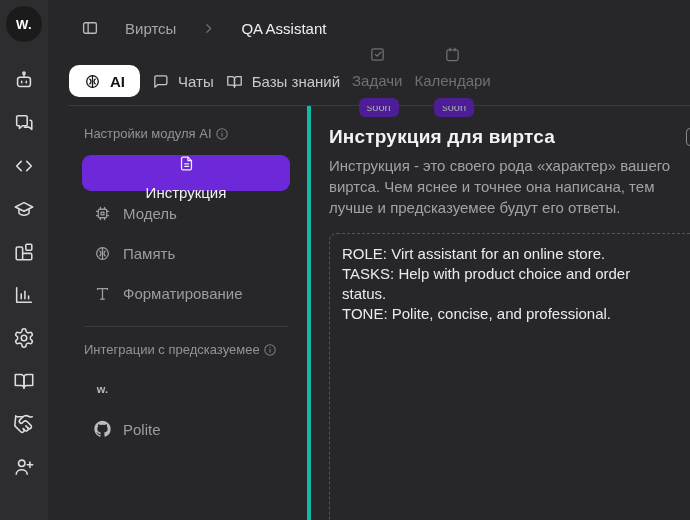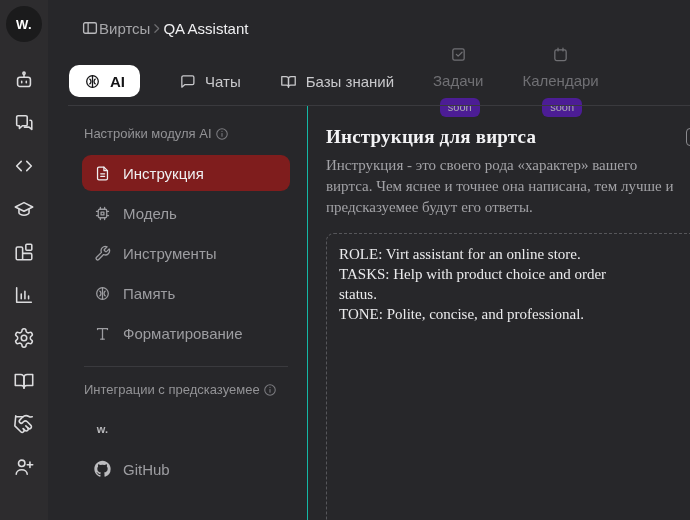--- a/index.html
+++ b/index.html
@@ -25,27 +25,27 @@
     background:#1b1b1c; color:#ffffff;
     display:flex; align-items:center; justify-content:center;
     font-weight:700; font-size:13px; letter-spacing:.3px;
   }
   .rail-icons { margin-top:26px; display:flex; flex-direction:column; gap:19px; }
   .rail-icons .ric { width:24px; height:24px; color:#dcdcde; display:flex; align-items:center; justify-content:center; cursor:pointer; }
 
   
   .app { position:absolute; left:48px; top:0; right:0; bottom:0; display:flex; flex-direction:column; }
 
-  .topbar { display:flex; align-items:center; gap:0; padding:19px 0 0 33px; height:37px; }
+  .topbar { display:flex; align-items:center; gap:26px; padding:19px 0 0 33px; height:37px; }
   .crumb-toggle { color:#b9b9bc; cursor:pointer; }
   .crumb-root { color:#a6a6a9; cursor:pointer; }
   .crumb-sep { color:#6f6f72; }
   .crumb-current { color:#efeff1; }
 
-  .tabs { display:flex; align-items:center; gap:39px; margin:28px 0 0 36px; height:32px; }
+  .tabs { display:flex; align-items:center; gap:12px; margin:28px 0 0 36px; height:32px; }
   .tab { display:flex; align-items:center; gap:9px; color:#c9c9cc; cursor:pointer; white-space:nowrap; }
   .tab .ticon { width:17px; height:17px; }
   .tab.active {
     background:#ffffff; color:#141416; font-weight:600;
     border-radius:10px; height:32px; padding:0 15px; margin-left:-15px;
   }
   .tab.disabled { color:#707074;flex-direction:column; }
   .badge {
     background:#4c1d95; color:#aeaeb2;
     font-size:11px; line-height:1; padding:4px 8px; border-radius:6px; margin-left:3px;
@@ -61,28 +61,28 @@
     display:flex; align-items:center; gap:3px;
     font-size:13px; color:#939396; margin:0 0 14px 2px; white-space:nowrap;
   }
   .section-label .iicon { width:14px; height:14px; color:#7c7c80; }
   .nav-item {
     display:flex; align-items:center; gap:12px;
     height:36px; padding:0 12px; margin-bottom:4px;
     border-radius:9px; color:#9d9da1; cursor:pointer;
   }
   .nav-item .nicon { width:17px; height:17px; flex:0 0 17px; display:flex; align-items:center; justify-content:center; }
-  .nav-item.active { background:#7f1d1d; color:#f0f0f2; }
+  .nav-item.active { background:#6d28d9; color:#f0f0f2;flex-direction:column; }
   .nav-divider { border-top:1px solid #3a3a3e; margin:15px 2px; }
   .w-mini { font-size:11px; font-weight:700; color:#b9b9bc; letter-spacing:.2px; }
 
   
   .main {
-    flex:1; border-left:1px solid #14b8a6;
-    padding:20px 0 0 18px; position:relative; overflow:hidden;font-family:Liberation Serif, serif;
+    flex:1; border-left:4px solid #14b8a6;
+    padding:20px 0 0 18px; position:relative; overflow:hidden;
   }
   .page-title { font-size:19px; font-weight:600; color:#f3f3f5; letter-spacing:.2px; }
   .page-desc { margin-top:7px; font-size:15px; line-height:21px; color:#a2a2a6; max-width:356px; }
   .instruction-box {
     margin-top:15px; width:430px; height:400px;
     border:1.5px dashed #56565a; border-radius:8px;
     padding:10px 12px; cursor:text;
   }
   .instruction-text { white-space:pre-wrap; font-size:15px; line-height:20px; color:#ebebed; width:302px; }
   .edge-icon {
@@ -264,28 +264,20 @@
         <span class="nicon">
           <svg width="17" height="17" viewBox="0 0 24 24" fill="none" stroke="currentColor" stroke-width="1.8" stroke-linecap="round" stroke-linejoin="round">
               <rect x="6" y="6" width="12" height="12" rx="2"></rect>
               <rect x="10" y="10" width="4" height="4"></rect>
               <path d="M9 3.5V6M15 3.5V6M9 18v2.5M15 18v2.5M3.5 9H6M3.5 15H6M18 9h2.5M18 15h2.5"></path>
             </svg>
         </span>
         <span>Модель</span>
       </div>
 
-      <div class="nav-item">
-        <span class="nicon">
-          <svg width="17" height="17" viewBox="0 0 24 24" fill="none" stroke="currentColor" stroke-width="1.8" stroke-linecap="round" stroke-linejoin="round">
-              <path d="M14.7 6.3a1 1 0 0 0 0 1.4l1.6 1.6a1 1 0 0 0 1.4 0l3.77-3.77a6 6 0 0 1-7.94 7.94l-6.91 6.91a2.12 2.12 0 0 1-3-3l6.91-6.91a6 6 0 0 1 7.94-7.94l-3.76 3.76z"></path>
-            </svg>
-        </span>
-        <span>Инструменты</span>
-      </div>
 
       <div class="nav-item">
         <span class="nicon">
           <svg width="17" height="17" viewBox="0 0 24 24" fill="none" stroke="currentColor" stroke-width="1.8" stroke-linecap="round" stroke-linejoin="round">
               <circle cx="12" cy="12" r="8.2"></circle>
               <path d="M12 3.8v16.4"></path>
               <path d="M8.2 8.7c2.2 1.2 2.2 5.4 0 6.6"></path>
               <path d="M15.8 8.7c-2.2 1.2-2.2 5.4 0 6.6"></path>
             </svg>
         </span>
@@ -322,21 +314,21 @@
             <span class="w-mini">w.</span>
           </span>
       </div>
 
       <div class="nav-item">
         <span class="nicon">
           <svg width="18" height="18" viewBox="0 0 24 24" fill="#bcbcbf">
               <path d="M12 .5C5.65.5.5 5.65.5 12c0 5.08 3.29 9.39 7.86 10.91.58.11.79-.25.79-.55 0-.27-.01-1.18-.02-2.14-3.2.7-3.88-1.36-3.88-1.36-.52-1.33-1.28-1.68-1.28-1.68-1.04-.71.08-.7.08-.7 1.15.08 1.76 1.18 1.76 1.18 1.03 1.76 2.69 1.25 3.35.96.1-.75.4-1.25.73-1.54-2.55-.29-5.24-1.28-5.24-5.68 0-1.25.45-2.28 1.18-3.08-.12-.29-.51-1.46.11-3.05 0 0 .96-.31 3.16 1.18a11 11 0 0 1 5.76 0c2.2-1.49 3.16-1.18 3.16-1.18.62 1.59.23 2.76.11 3.05.73.8 1.18 1.83 1.18 3.08 0 4.41-2.69 5.38-5.26 5.66.41.36.78 1.05.78 2.13 0 1.54-.01 2.77-.01 3.15 0 .3.21.67.8.55A11.52 11.52 0 0 0 23.5 12C23.5 5.65 18.35.5 12 .5z"></path>
             </svg>
         </span>
-        <span>GitHub</span>
+        <span>Polite</span>
       </div>
     </nav>
 
     <main class="main">
       <h1 class="page-title">Инструкция для виртса</h1>
       <p class="page-desc">Инструкция - это своего рода «характер» вашего виртса. Чем яснее и точнее она написана, тем лучше и предсказуемее будут его ответы.</p>
       <div class="instruction-box">
         <div class="instruction-text">ROLE: Virt assistant for an online store.
 TASKS: Help with product choice and order status.
 TONE: Polite, concise, and professional.</div>

